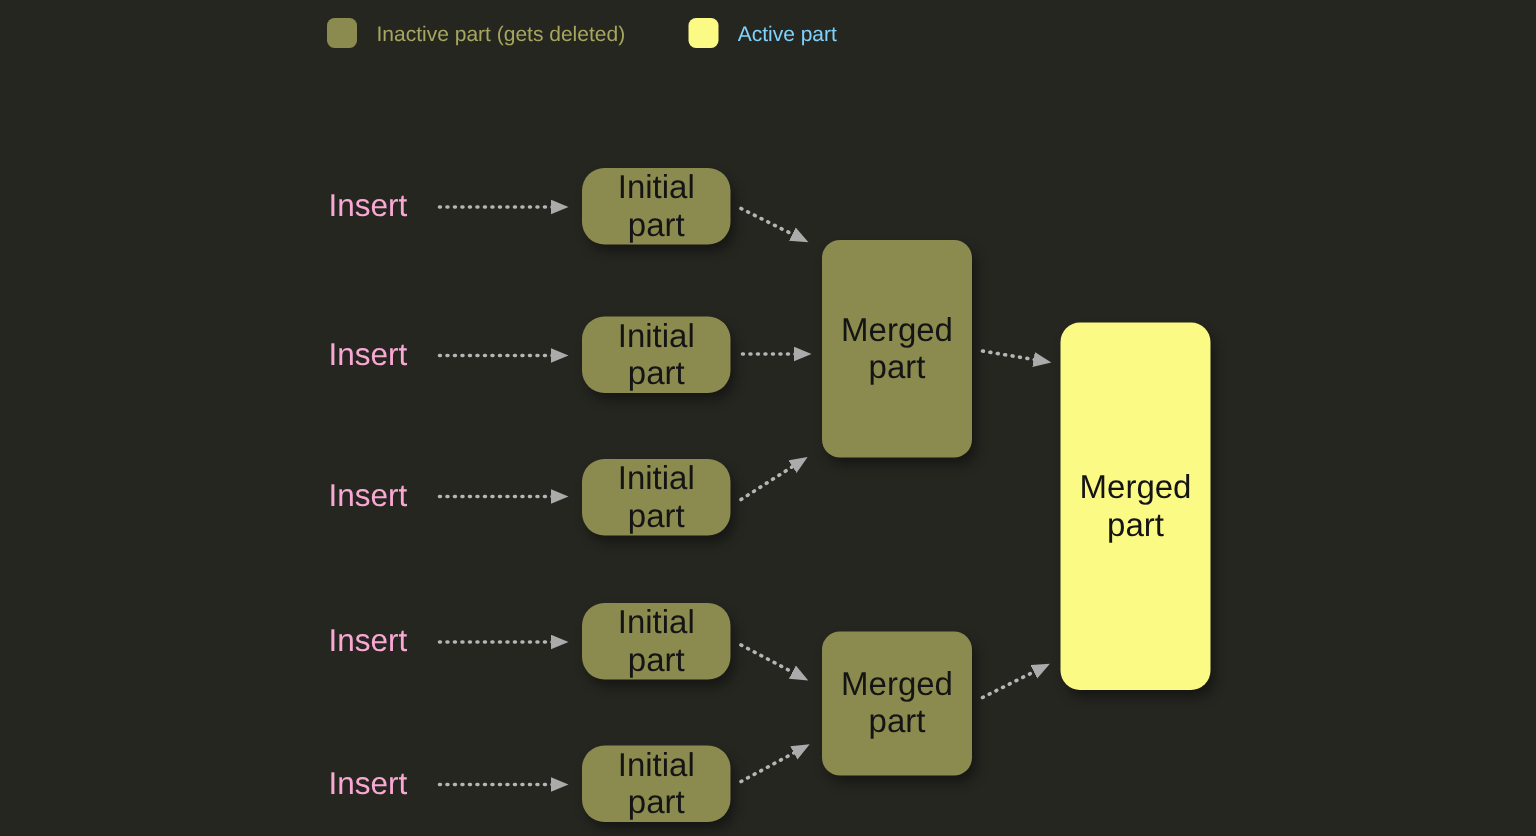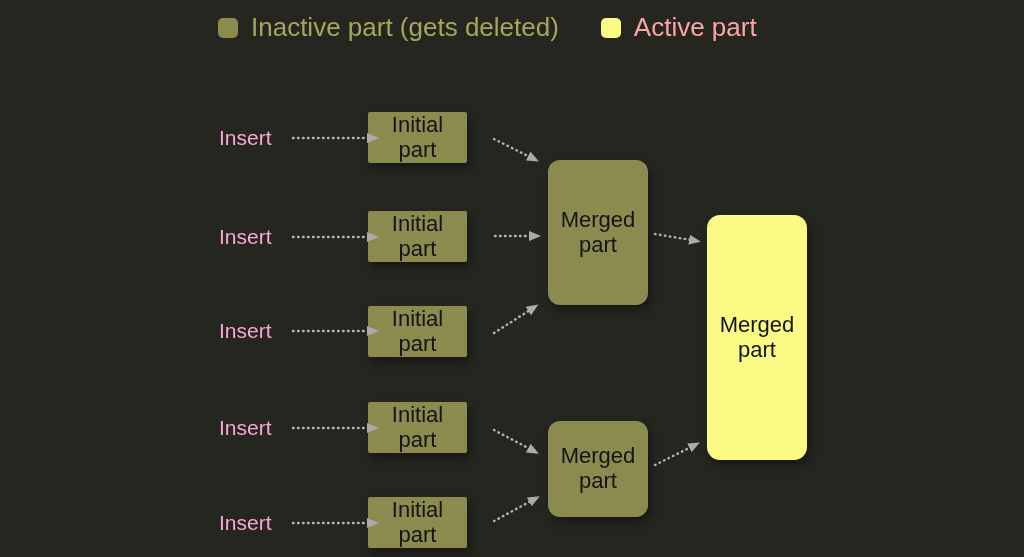--- a/index.html
+++ b/index.html
@@ -8,40 +8,40 @@
     background:#262621; overflow:hidden;
     font-family:"Liberation Sans", sans-serif;
   }
 
   
   .legend { position:absolute; left:218px; top:12px; display:flex; align-items:center; gap:42px; }
   .legend-item { display:flex; align-items:center; gap:13px; }
   .swatch { width:20px; height:20px; border-radius:5px; flex:0 0 auto; }
   .swatch-inactive { background:#8b8b4f; }
   .swatch-active  { background:#fafa85; }
-  .legend-label { font-size:26px; white-space:nowrap; }
+  .legend-label { font-size:14px; white-space:nowrap; }
   .legend-label-inactive { color:#a6a65e; }
-  .legend-label-active  { color:#fca5a5; }
+  .legend-label-active  { color:#7dd3fc; }
 
   
   .insert {
     position:absolute; left:219px; transform:translateY(-50%);
     color:#f9a8d4; font-size:21px; white-space:nowrap;
   }
 
   
   .box {
     position:absolute; display:flex; flex-direction:column;
     align-items:center; justify-content:center;
     color:#141414; font-size:22px; line-height:1.12;
     box-shadow:3px 5px 8px rgba(0,0,0,0.42);
   }
   .box-inactive { background:#8b8b4f; }
   .box-active   { background:#fafa85; }
-  .box-initial { left:368px; width:99px; height:51px; border-radius:2px; }
+  .box-initial { left:388px; width:99px; height:51px; border-radius:15px; }
   .box-merged  { left:548px; width:100px; border-radius:12px; }
   .merged-top    { top:160px; height:145px; }
   .merged-bottom { top:421px; height:96px; }
   .box-final { left:707px; top:215px; width:100px; height:245px; border-radius:13px; }
 
   
   .arrows { position:absolute; left:0; top:0; pointer-events:none; }
   .dots {
     fill:none; stroke:#b5b5b5; stroke-width:2.4;
     stroke-dasharray:0.6 4.4; stroke-linecap:round;

